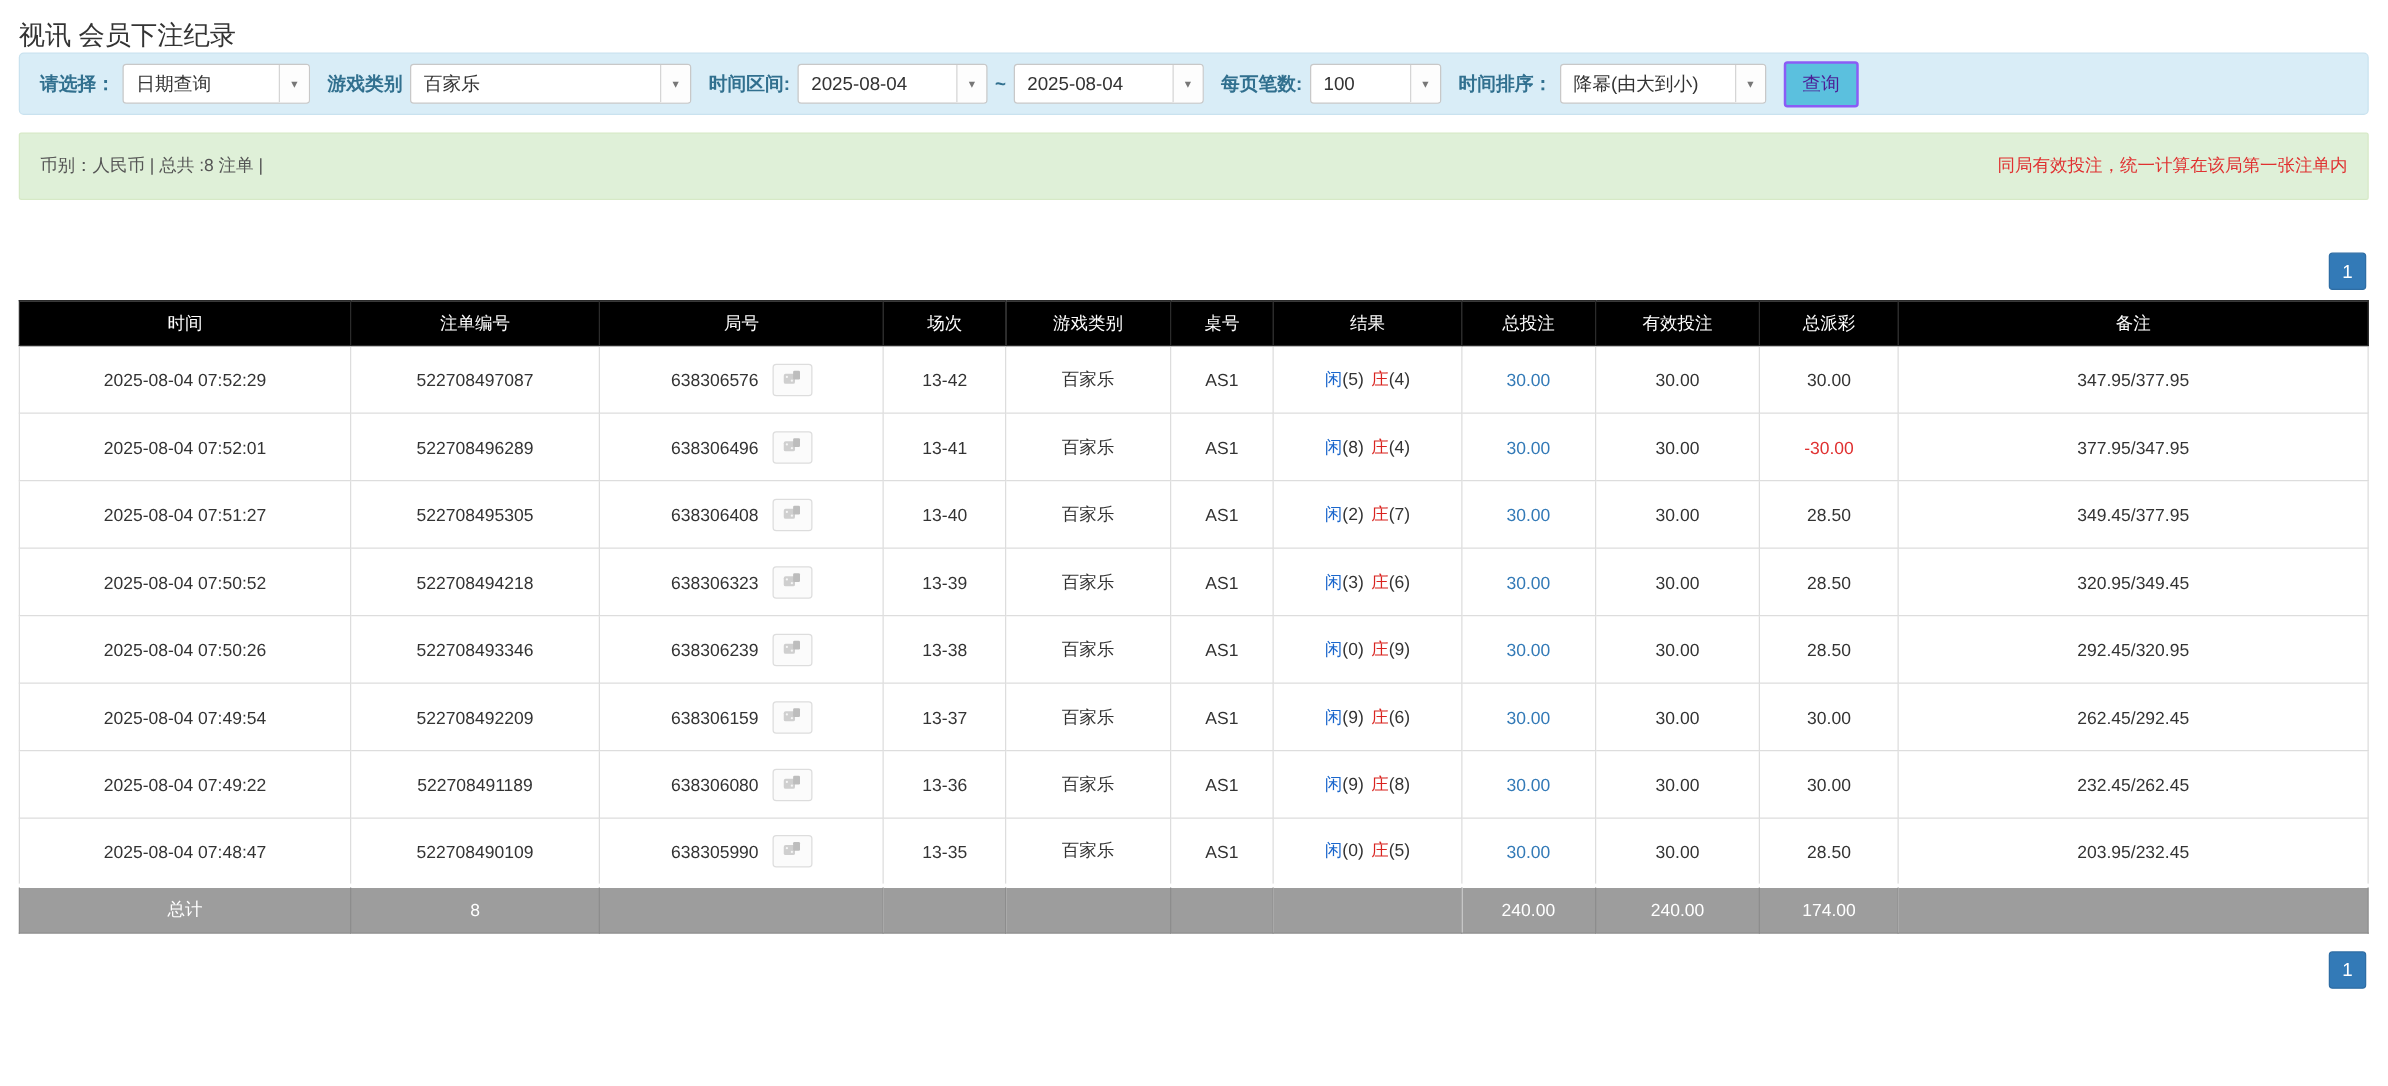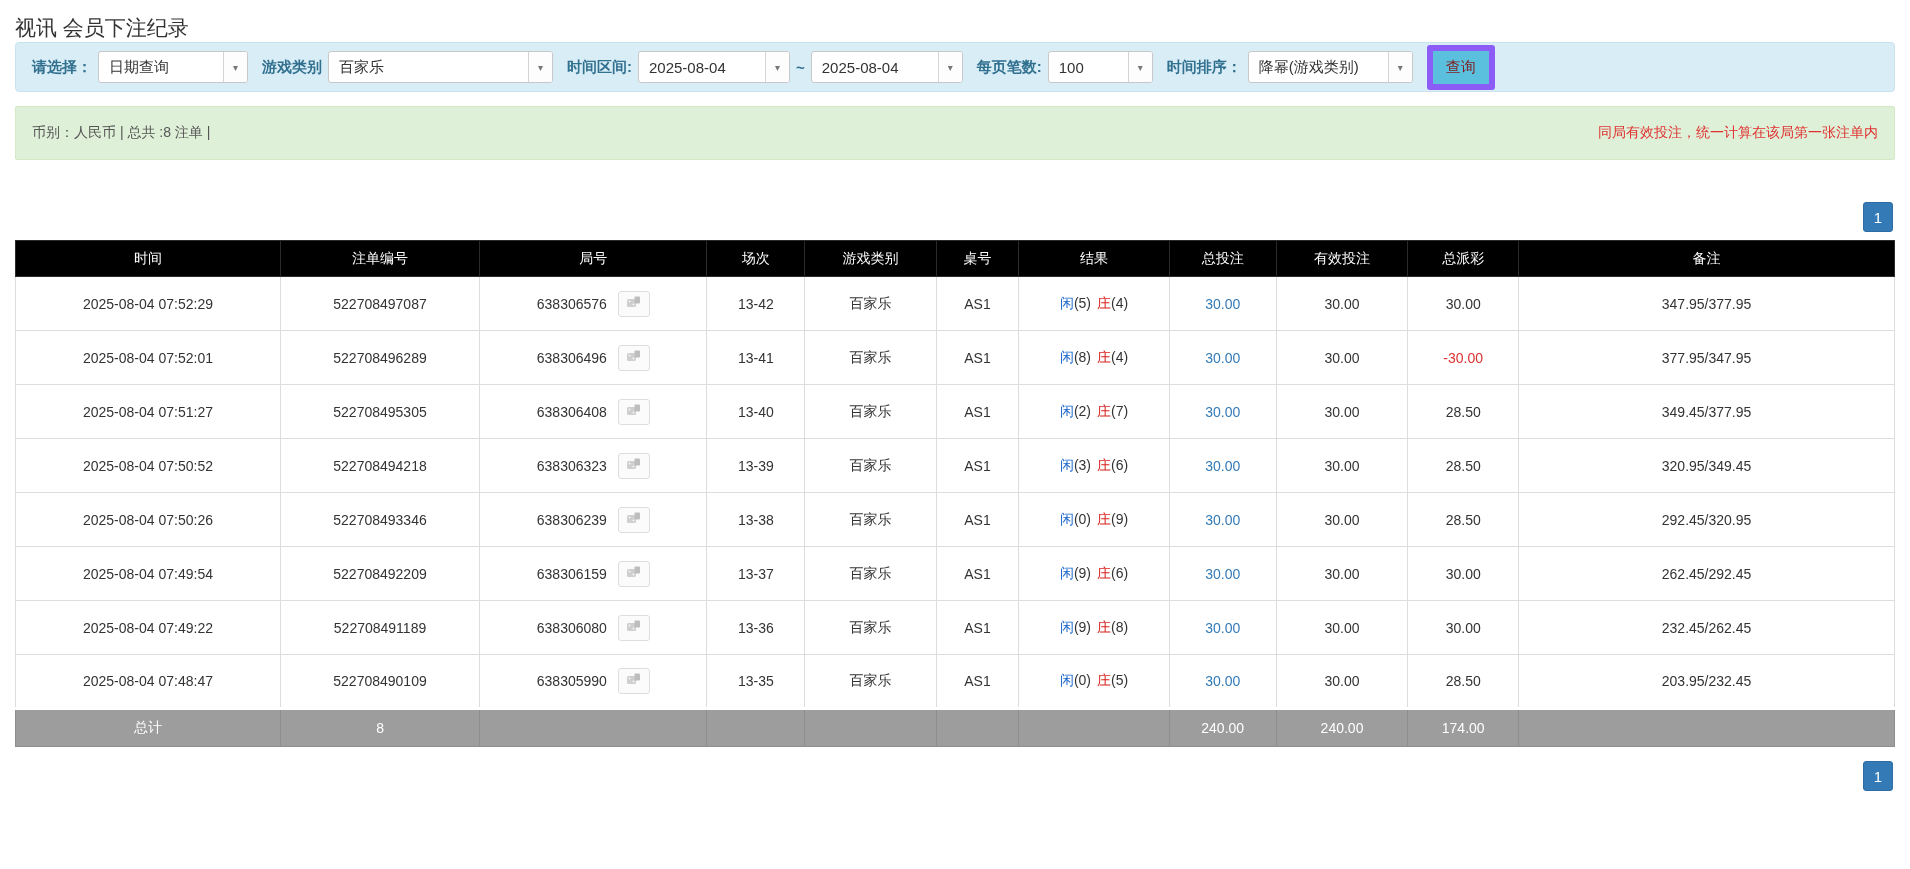--- a/index.html
+++ b/index.html
@@ -71,22 +71,22 @@
   .w-query  { width: 150px; }
   .w-game   { width: 225px; }
   .w-date   { width: 152px; }
   .w-size   { width: 105px; }
   .w-sort   { width: 165px; }
   .tilde { color: #31708f; margin: 0 6px; font-weight: bold; }
 
   .btn-search {
     margin-left: 14px;
     background: #5bc0de;
-    border: 6px solid #8b5cf6;
-    color: #7f1d1d;
+    border: 2px solid #8b5cf6;
+    color: #4c1d95;
     font-size: 15px;
     padding: 7px 13px;
     border-radius: 3px;
     cursor: pointer;
     font-family: inherit;
   }
 
   
   .summary-bar {
     background: #dff0d8;
@@ -212,21 +212,21 @@
     </div>
 
     <span class="flabel">每页笔数:</span>
     <div class="combo w-size">
       <span class="combo-text">100</span>
       <span class="combo-arrow">▾</span>
     </div>
 
     <span class="flabel">时间排序：</span>
     <div class="combo w-sort">
-      <span class="combo-text">降幂(游戏类别)</span>
+      <span class="combo-text">降幂(由大到小)</span>
       <span class="combo-arrow">▾</span>
     </div>
 
     <button class="btn-search">查询</button>
   </div>
 
   <div class="summary-bar">
     <span class="summary-left">币别：人民币 | 总共 :8 注单 |</span>
     <span class="summary-right">同局有效投注，统一计算在该局第一张注单内</span>
   </div>

